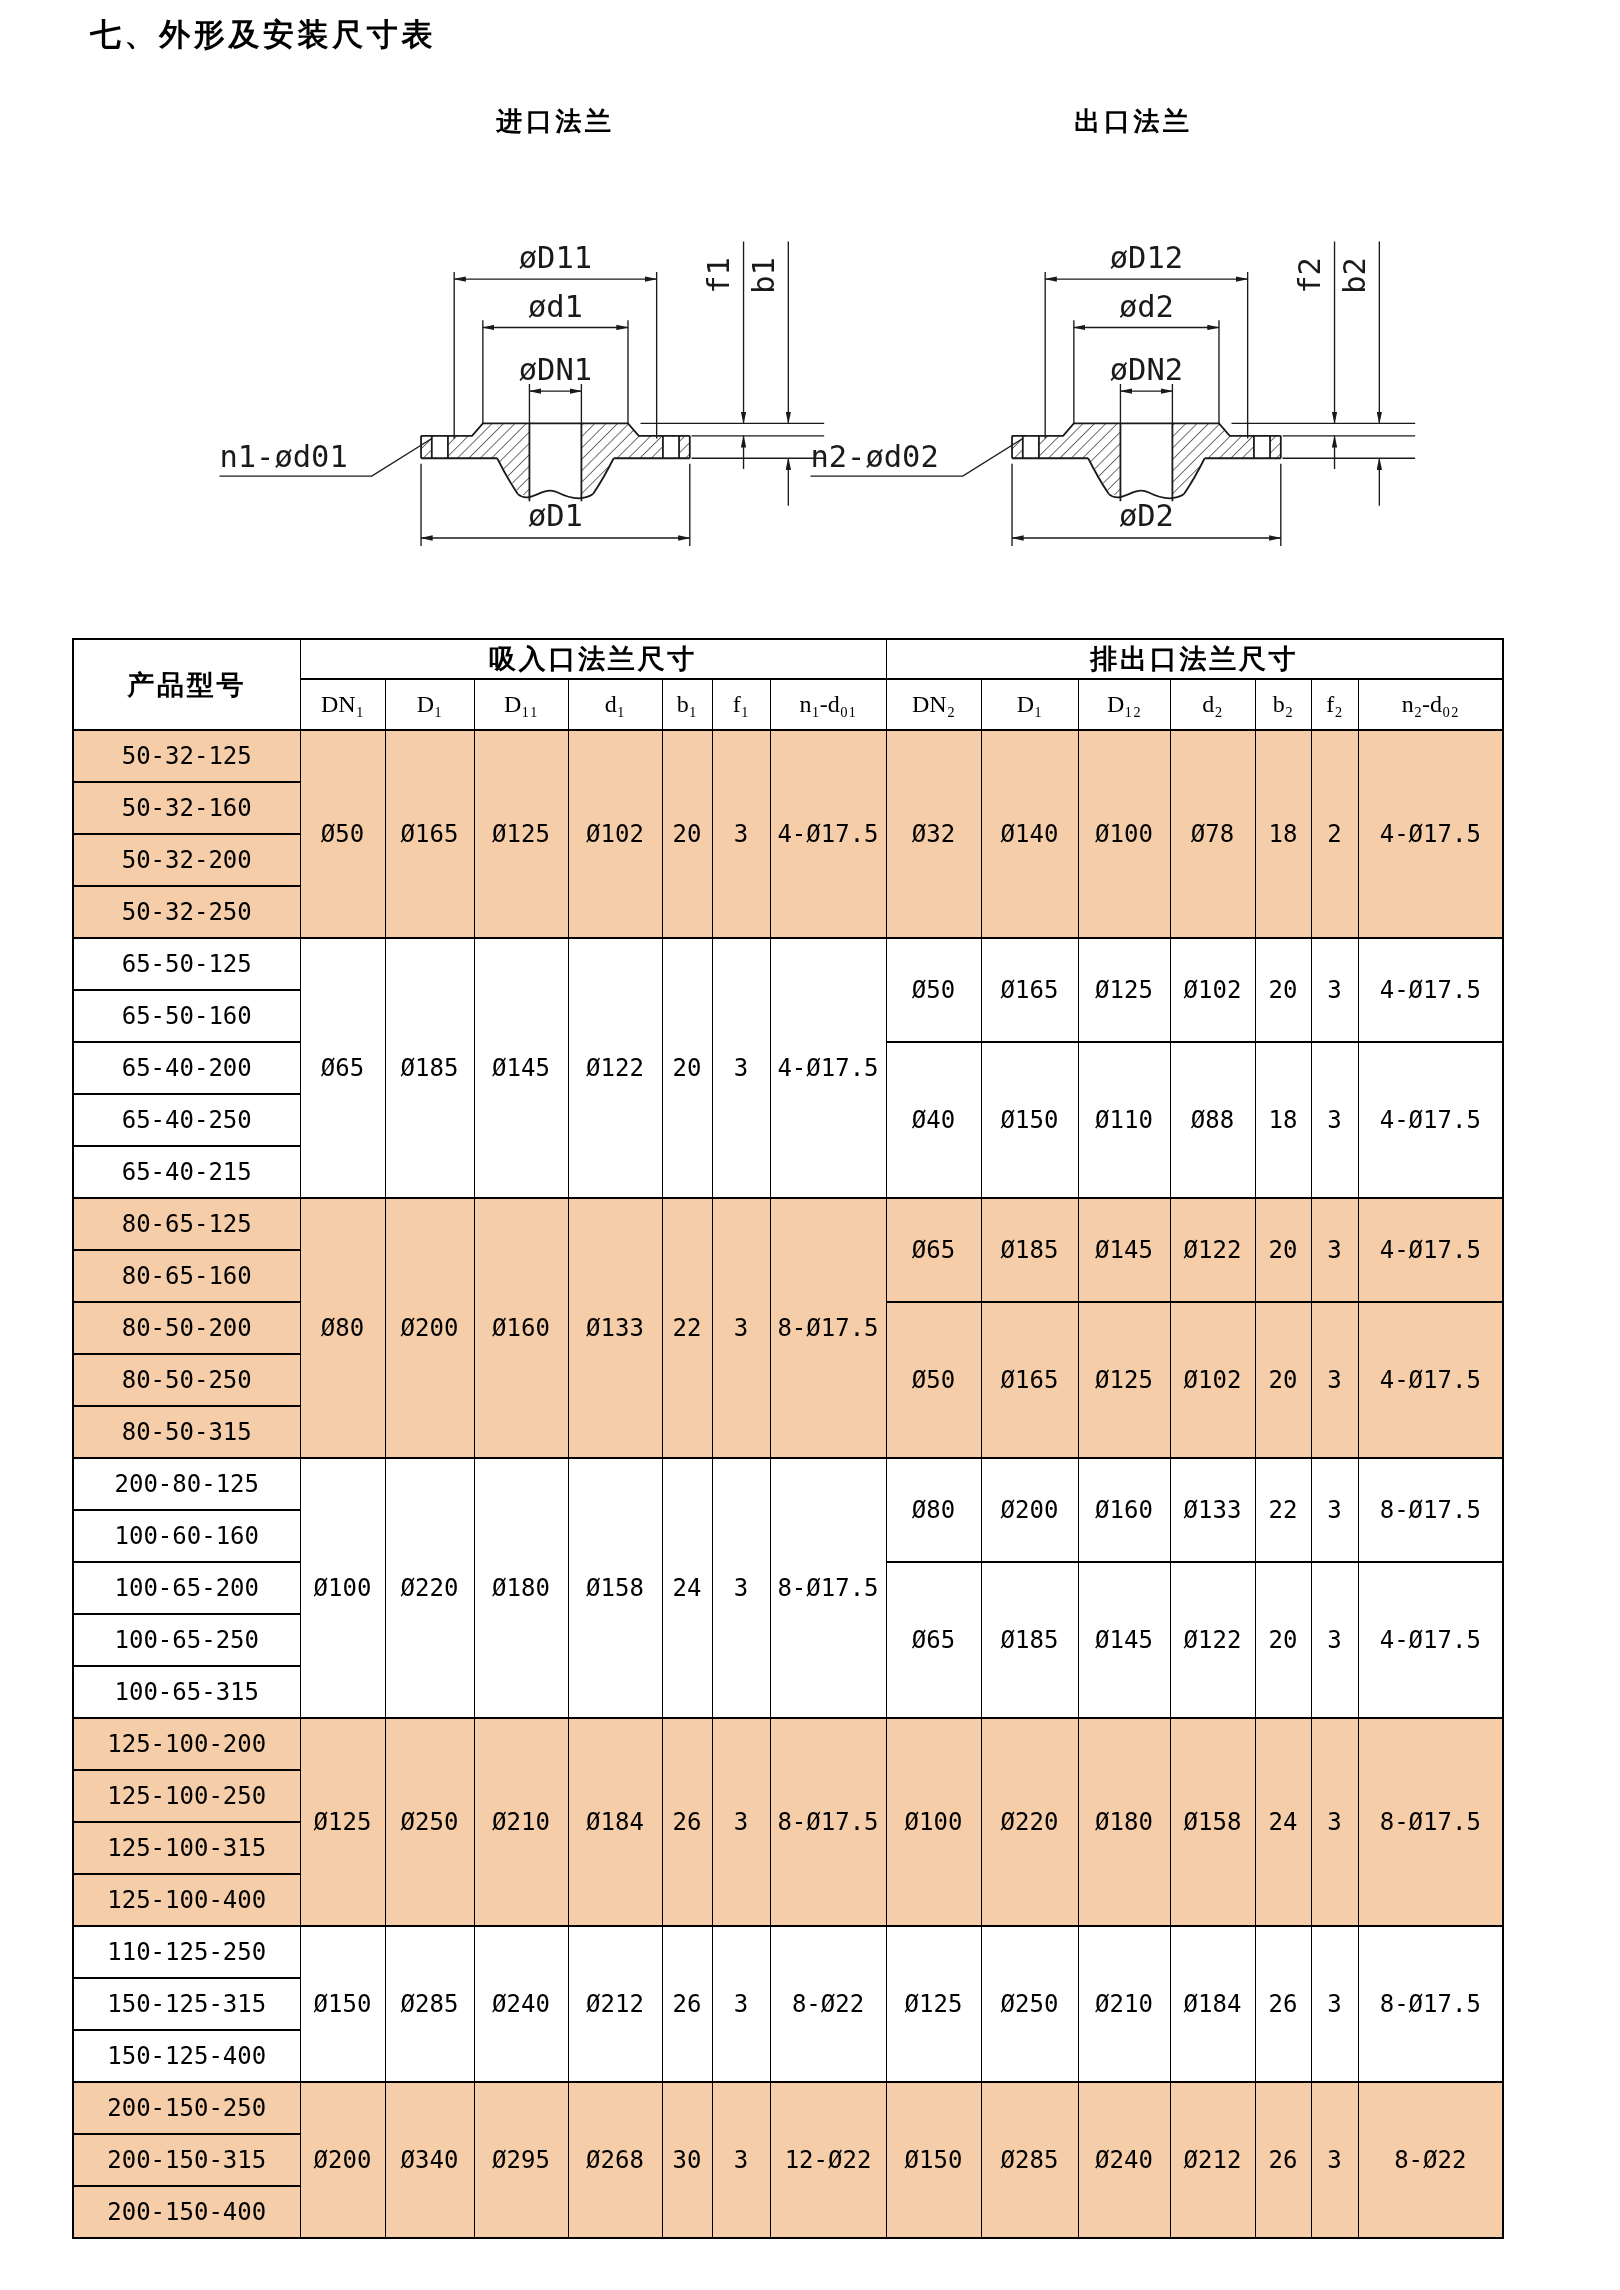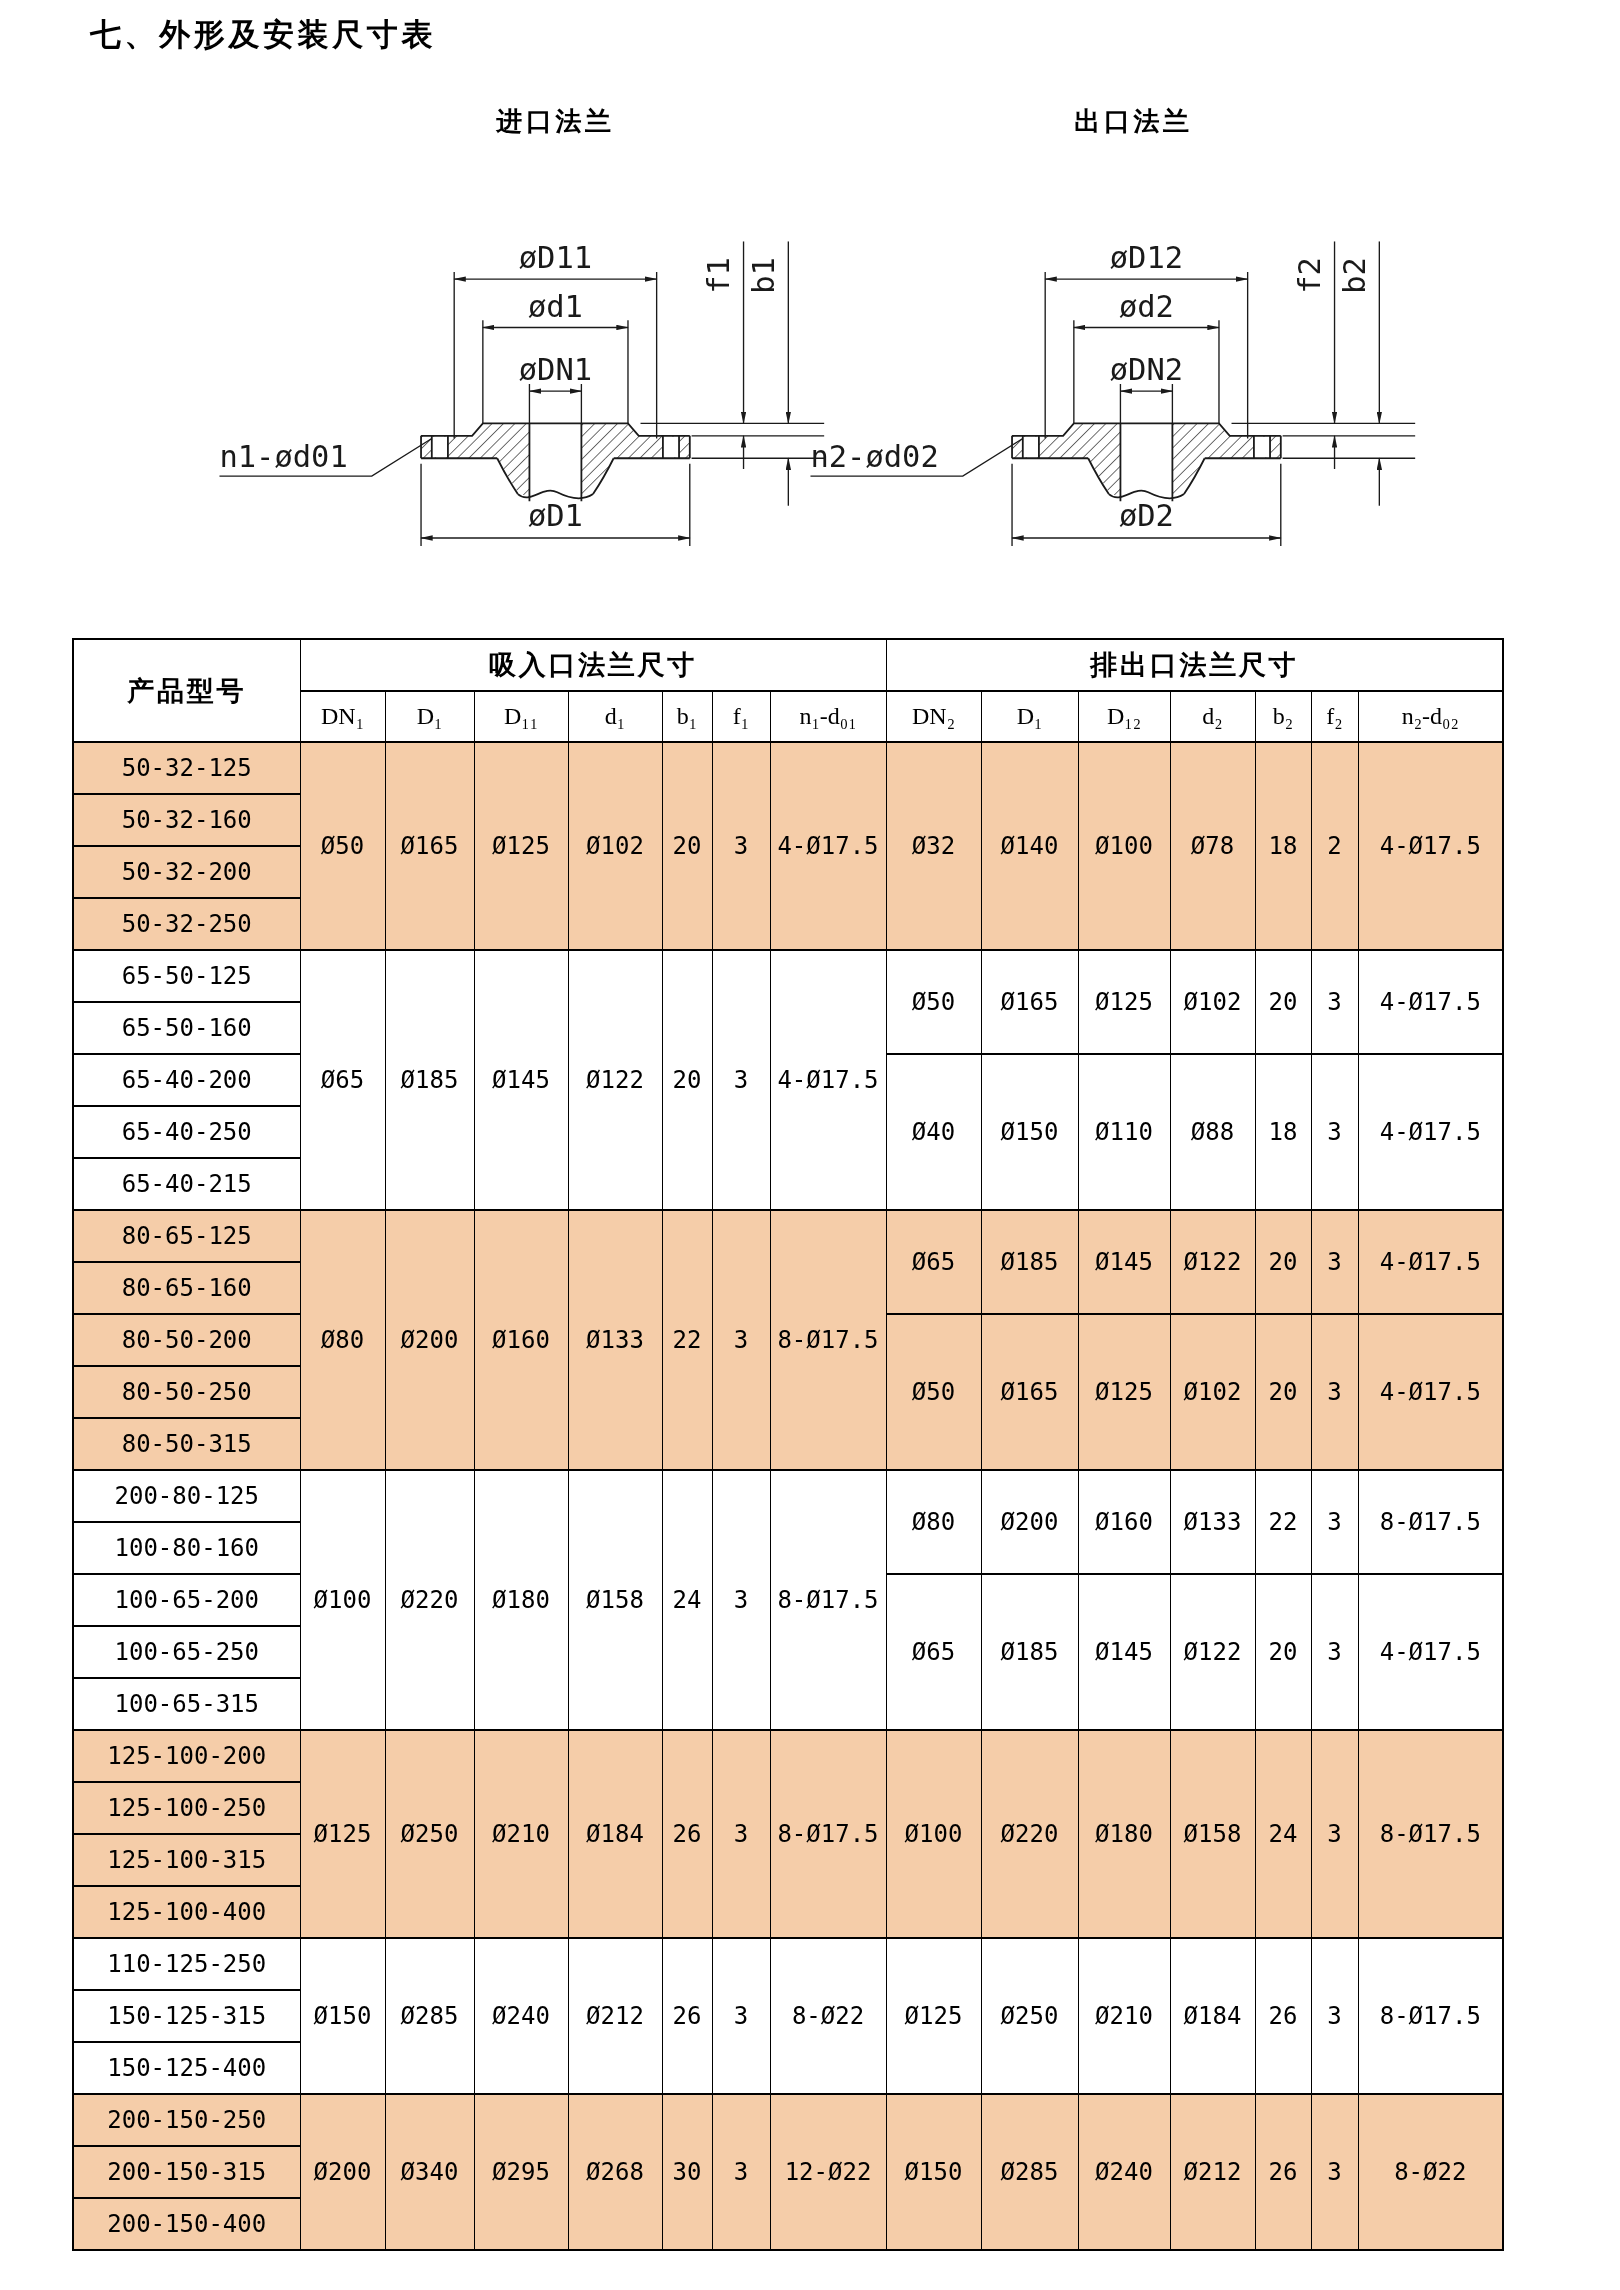--- a/index.html
+++ b/index.html
@@ -20,21 +20,21 @@
   .flange-svg{position:absolute;top:125px;width:681px;height:430px;}
   #inlet-svg{left:197px;}
   #outlet-svg{left:788px;}
   .flange-svg text{font-family:"DejaVu Sans Mono", monospace;font-size:34px;fill:#1a1a1a;}
 
   
   #dim-table{position:absolute;left:72px;top:638px;border-collapse:collapse;
              table-layout:fixed;width:1431px;border:2.7px solid #000;}
   #dim-table th,#dim-table td{border:solid #000;border-width:2.7px 1.8px;text-align:center;
              vertical-align:middle;padding:0;overflow:hidden;}
-  #dim-table thead tr.h1{height:52px;}
+  #dim-table thead tr.h1{height:40px;}
   #dim-table thead tr.h2{height:51px;}
   #dim-table tbody tr{height:52px;}
   th.cnhead{font-size:27px;font-weight:bold;font-family:"Liberation Sans", sans-serif;
             letter-spacing:2.7px;background:#fff;}
   th.symhead{font-size:24px;font-weight:normal;font-family:"Liberation Serif", serif;background:#fff;}
   td.model-cell,td.value-cell{font-family:"DejaVu Sans Mono", monospace;font-size:24px;}
   tr.peach>td{background:#f5cda9;}
   tr.white>td{background:#ffffff;}
   tr.gstart>td{border-top-width:3.6px;}
   td.subsplit{border-top-width:3.6px;}
@@ -269,21 +269,21 @@
           <td class="value-cell" rowspan="5">8-Ø17.5</td>
           <td class="value-cell" rowspan="2">Ø80</td>
           <td class="value-cell" rowspan="2">Ø200</td>
           <td class="value-cell" rowspan="2">Ø160</td>
           <td class="value-cell" rowspan="2">Ø133</td>
           <td class="value-cell" rowspan="2">22</td>
           <td class="value-cell" rowspan="2">3</td>
           <td class="value-cell" rowspan="2">8-Ø17.5</td>
         </tr>
         <tr class="white">
-          <td class="model-cell">100-80-160</td>
+          <td class="model-cell">100-60-160</td>
         </tr>
         <tr class="white">
           <td class="model-cell">100-65-200</td>
           <td class="value-cell subsplit" rowspan="3">Ø65</td>
           <td class="value-cell subsplit" rowspan="3">Ø185</td>
           <td class="value-cell subsplit" rowspan="3">Ø145</td>
           <td class="value-cell subsplit" rowspan="3">Ø122</td>
           <td class="value-cell subsplit" rowspan="3">20</td>
           <td class="value-cell subsplit" rowspan="3">3</td>
           <td class="value-cell subsplit" rowspan="3">4-Ø17.5</td>

